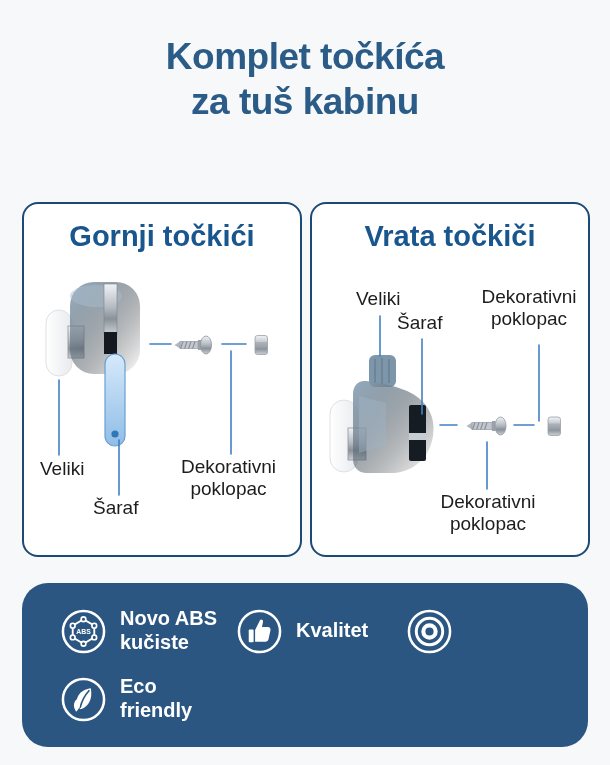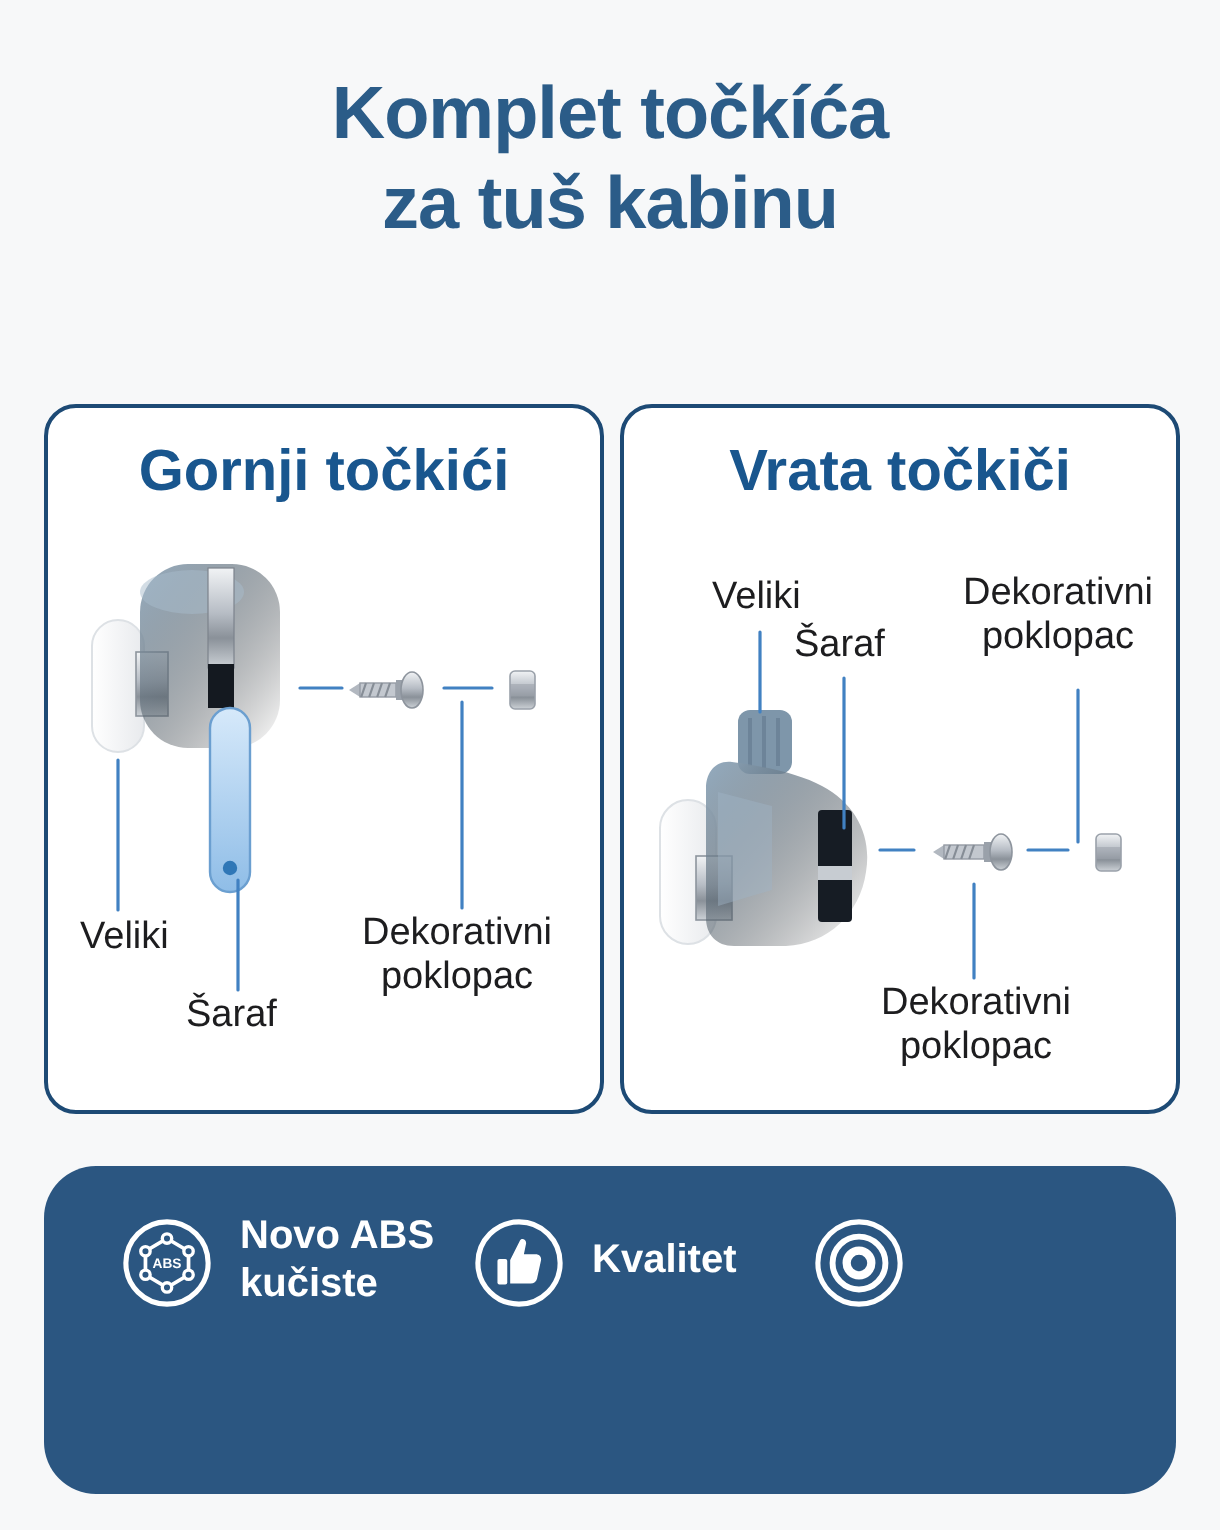--- a/index.html
+++ b/index.html
@@ -230,16 +230,26 @@
 
     <div class="feature">
       <svg viewBox="0 0 48 48" aria-hidden="true">
         <circle cx="24" cy="24" r="21" fill="none" stroke="#fff" stroke-width="2.6"></circle>
         <circle cx="24" cy="24" r="13.5" fill="none" stroke="#fff" stroke-width="3"></circle>
         <circle cx="24" cy="24" r="6.3" fill="none" stroke="#fff" stroke-width="4.2"></circle>
       </svg>
     </div>
 
 
+    <div class="feature">
+      <svg viewBox="0 0 48 48" aria-hidden="true">
+        <circle cx="24" cy="24" r="21" fill="none" stroke="#fff" stroke-width="2.6"></circle>
+        <path d="M21 34 C13.5 27 17 14.5 31.5 12.5 C33.5 24 29 31.5 21 34 Z" fill="#fff"></path>
+        <path d="M30 14.5 C25 20 22 26 20.5 32.5" stroke="#2b5681" stroke-width="1.7" fill="none"></path>
+        <path d="M16.5 36.5 C12.5 31 13.8 25 19.5 22.3 C21.3 28 20.6 32.8 16.5 36.5 Z" fill="#fff"></path>
+      </svg>
+      <div class="flabel">Eco
+friendly</div>
+    </div>
 
 
   </section>
 </div>
 
 </body></html>

